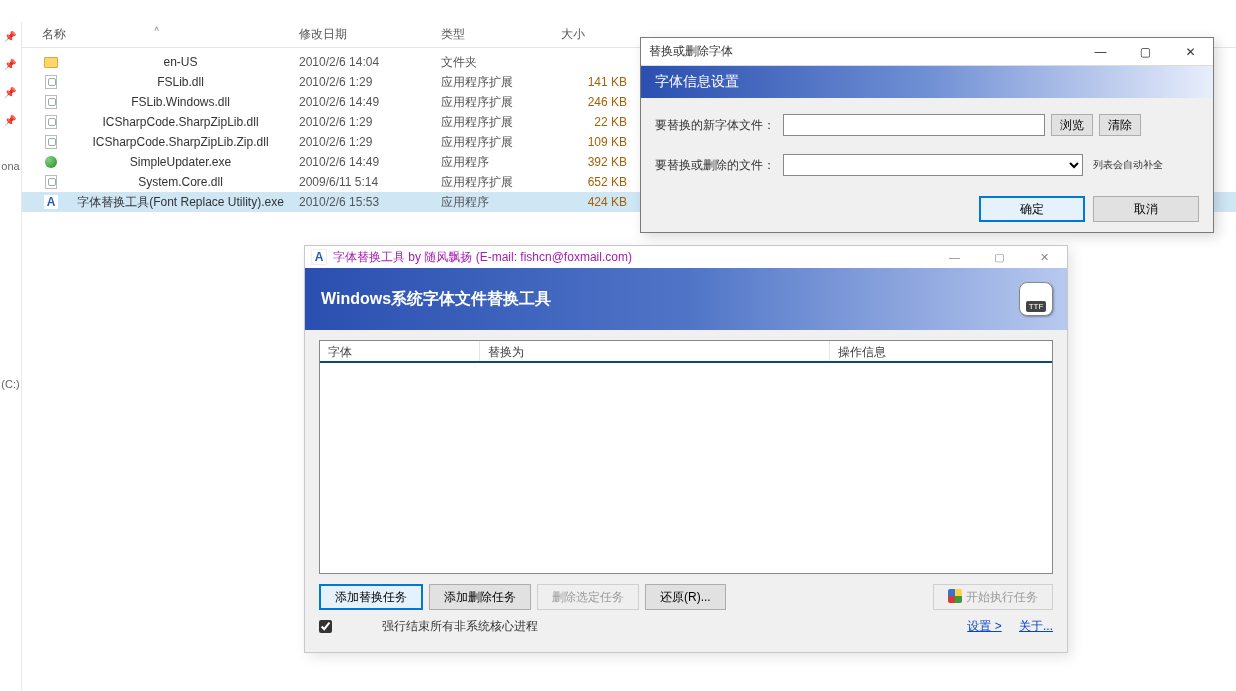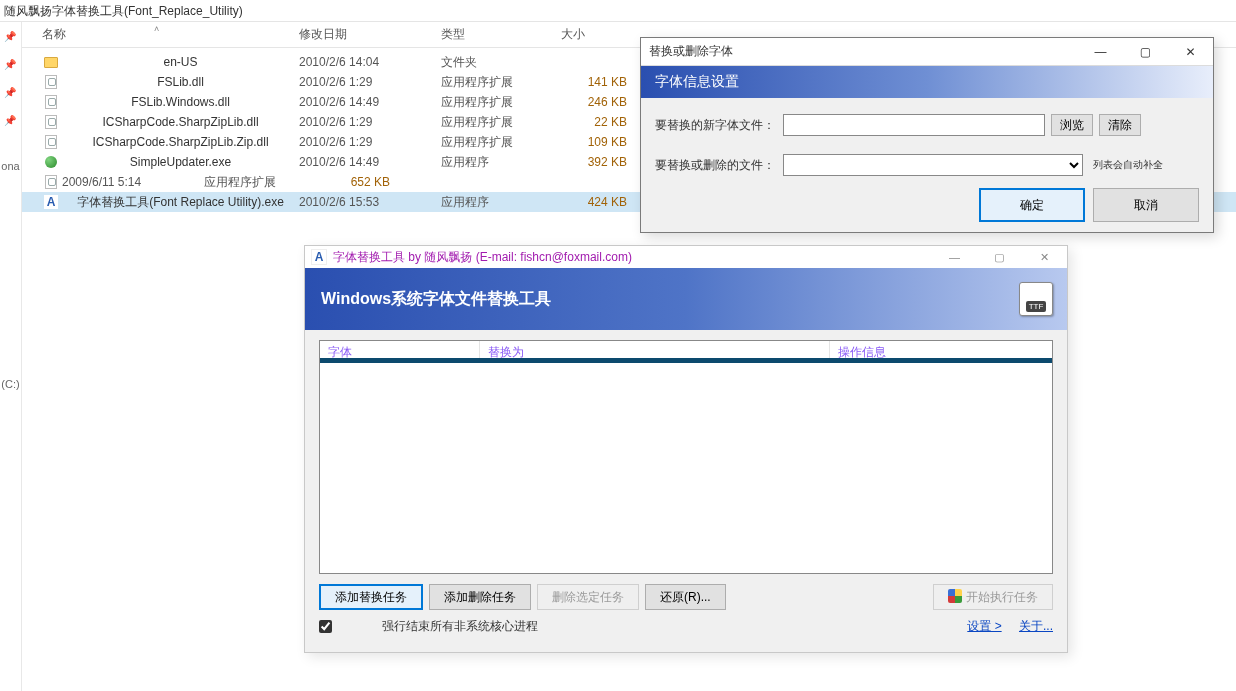--- a/index.html
+++ b/index.html
@@ -97,21 +97,21 @@
   }
   .dlg1 .row .btn-s {
     height:22px; width:42px; background:#e1e1e1; border:1px solid #adadad;
     font-size:12px; margin-left:6px;
   }
   .dlg1 .row .hint { margin-left:10px; color:#333; font-size:10px;}
   .dlg1 .footer {
     position:absolute; bottom:10px; right:14px; display:flex; gap:8px;
   }
   .dlg1 .footer .btn {
-    width:106px; height:34px; font-size:12px;
+    width:106px; height:26px; font-size:12px;
     background:#e1e1e1; border:1px solid #adadad;
   }
   .dlg1 .footer .btn.primary {
     border:2px solid #0078d7; background:#e5f1fb;
   }
 
   
   .dlg2 {
     position:absolute; left:304px; top:245px; width:764px; height:408px;
     background:#f0f0f0; border:1px solid #c8c8c8;
@@ -123,31 +123,31 @@
   .dlg2 .titlebar .appicon { width:16px; height:16px; margin:0 6px; display:flex; align-items:center; justify-content:center; color:#2a5db0; font-weight:bold; font-size:12px; border:1px solid #eee;}
   .dlg2 .titlebar .title { flex:1; font-size:12px; color:#a21caf;}
   .dlg2 .titlebar .winbtn { width:45px; height:22px; display:flex; align-items:center; justify-content:center; font-size:11px; color:#888;}
   .dlg2 .banner {
     height:62px; background:linear-gradient(to right,#2a4fb0,#4f74c7 50%,#b8c9ef);
     color:#fff; font-size:16px; font-weight:bold;
     display:flex; align-items:center; padding:5px 16px; position:relative;
   }
   .dlg2 .banner .ttf-badge {
     position:absolute; right:14px; top:14px; width:34px; height:34px;
-    background:#fff; border:1px solid #888; border-radius:3px;
+    background:#fff; border:1px solid #888; border-radius:8px;
     display:flex; align-items:flex-end; justify-content:center;
     box-shadow: 1px 1px 2px rgba(0,0,0,.3);
   }
   .dlg2 .banner .ttf-badge span { background:#444; color:#fff; font-size:8px; padding:1px 3px; border-radius:2px; margin-bottom:3px; font-weight:normal;}
   .dlg2 .listview {
     margin:10px 14px 0 14px; height:234px; background:#fff; border:1px solid #888;
   }
   .dlg2 .listview .lv-head {
-    display:flex; height:22px; border-bottom:5px solid #0c4a6e; background:#fff;
-    font-size:12px; color:#8b5cf6;
+    display:flex; height:22px; border-bottom:2px solid #0c4a6e; background:#fff;
+    font-size:12px; color:#404040;
   }
   .dlg2 .lv-head .lvcol { padding:3px 8px; border-right:1px solid #e5e5e5;}
   .dlg2 .lv-head .c1 { width:160px;}
   .dlg2 .lv-head .c2 { width:350px;}
   .dlg2 .lv-head .c3 { flex:1; border-right:none;}
   .dlg2 .toolbar {
     margin:10px 14px 0 14px; display:flex; gap:6px; align-items:center;
   }
   .dlg2 .toolbar .btn {
     height:26px; padding:0 14px; font-size:12px;
@@ -164,21 +164,20 @@
     margin:8px 14px 0 14px; display:flex; align-items:center; font-size:12px;gap:44px;
   }
   .dlg2 .bottom .chk { margin-right:6px; accent-color:#333;}
   .dlg2 .bottom .links { margin-left:auto; }
   .dlg2 .bottom .links a { color:#0a46c2; text-decoration:underline; margin-left:14px; cursor:pointer;}
 </style>
 </head>
 <body>
 
 <div class="explorer">
-  <div class="address-bar">随风飘扬字体替换工具(Font_Replace_Utility)</div>
 
   <div class="left-rail">
     <div class="pin">📌</div>
     <div class="pin">📌</div>
     <div class="pin">📌</div>
     <div class="pin">📌</div>
     <div class="sep"></div>
     <div class="txt">ona</div>
     <div style="height:200px"></div>
     <div class="txt">(C:)</div>
@@ -246,20 +245,21 @@
           </span>
           <span class="name">SimpleUpdater.exe</span>
           <span class="date">2010/2/6 14:49</span>
           <span class="type">应用程序</span>
           <span class="size">392 KB</span>
         </div>
         <div class="file-row">
           <span class="ico">
             <span class="ic-dll"></span>
           </span>
+          <span class="name">System.Core.dll</span>
           <span class="date">2009/6/11 5:14</span>
           <span class="type">应用程序扩展</span>
           <span class="size">652 KB</span>
         </div>
         <div class="file-row selected">
           <span class="ico">
             <span class="ic-font">A</span>
           </span>
           <span class="name">字体替换工具(Font Replace Utility).exe</span>
           <span class="date">2010/2/6 15:53</span>

